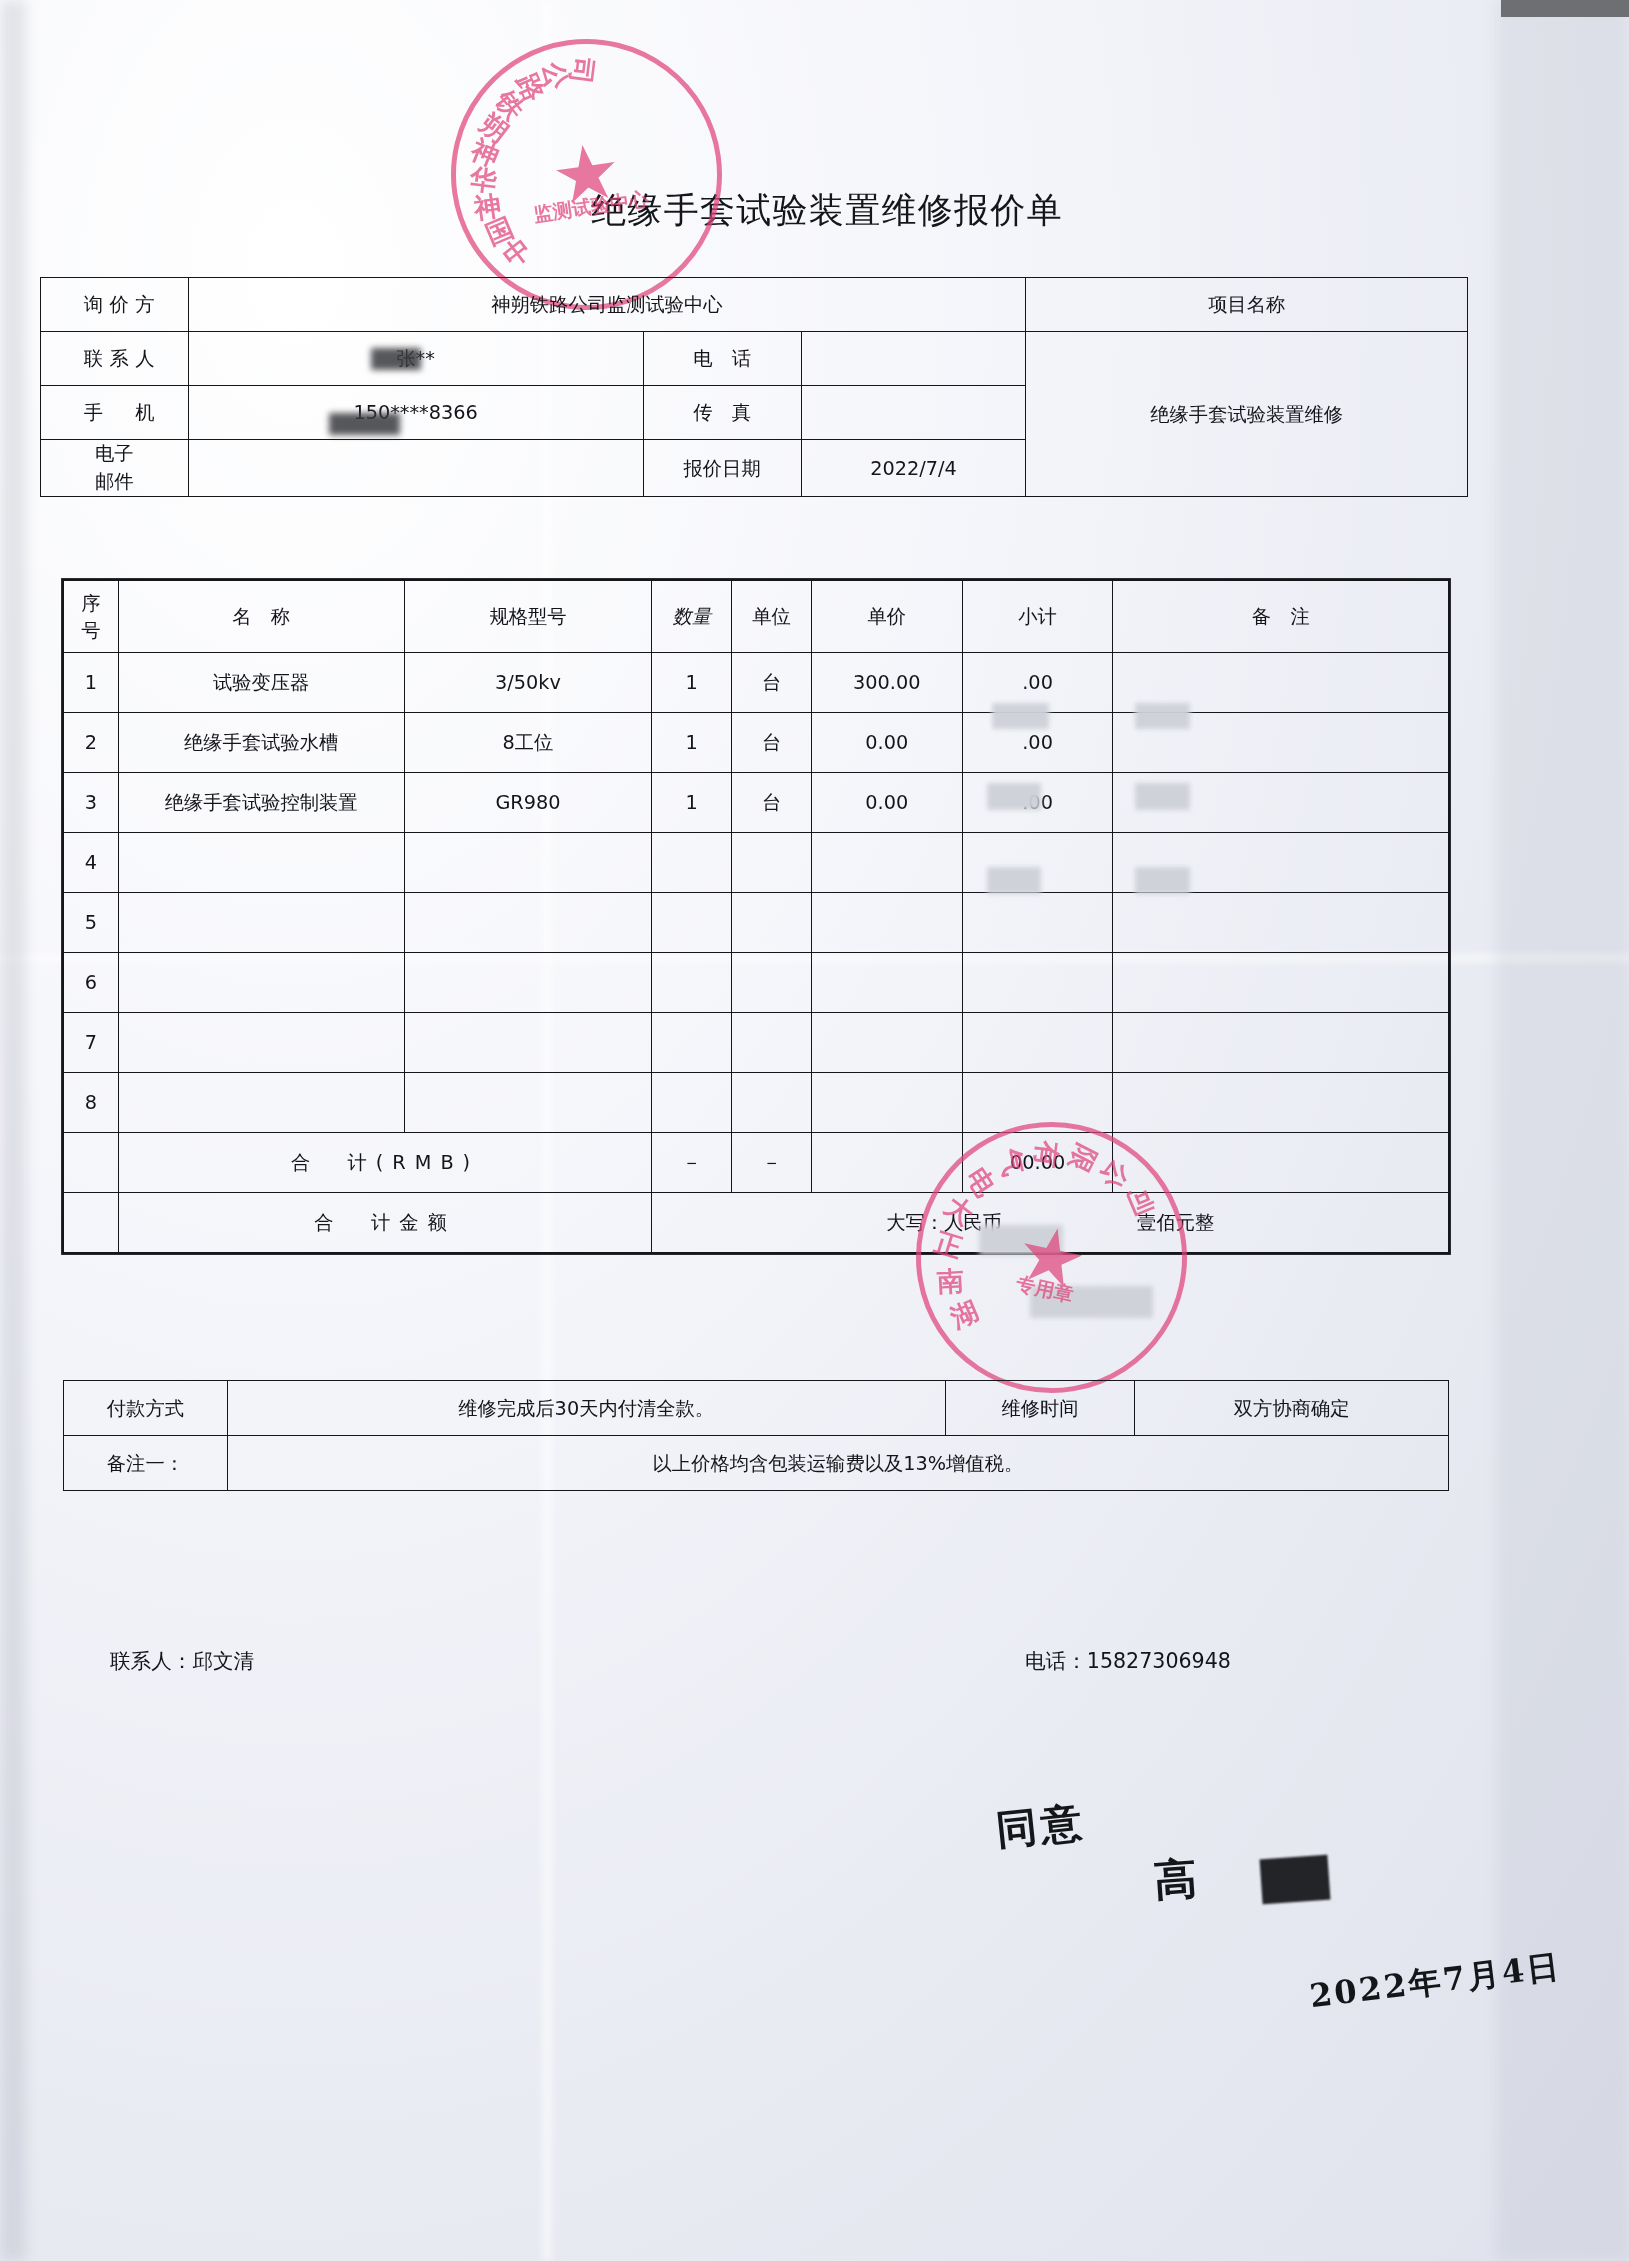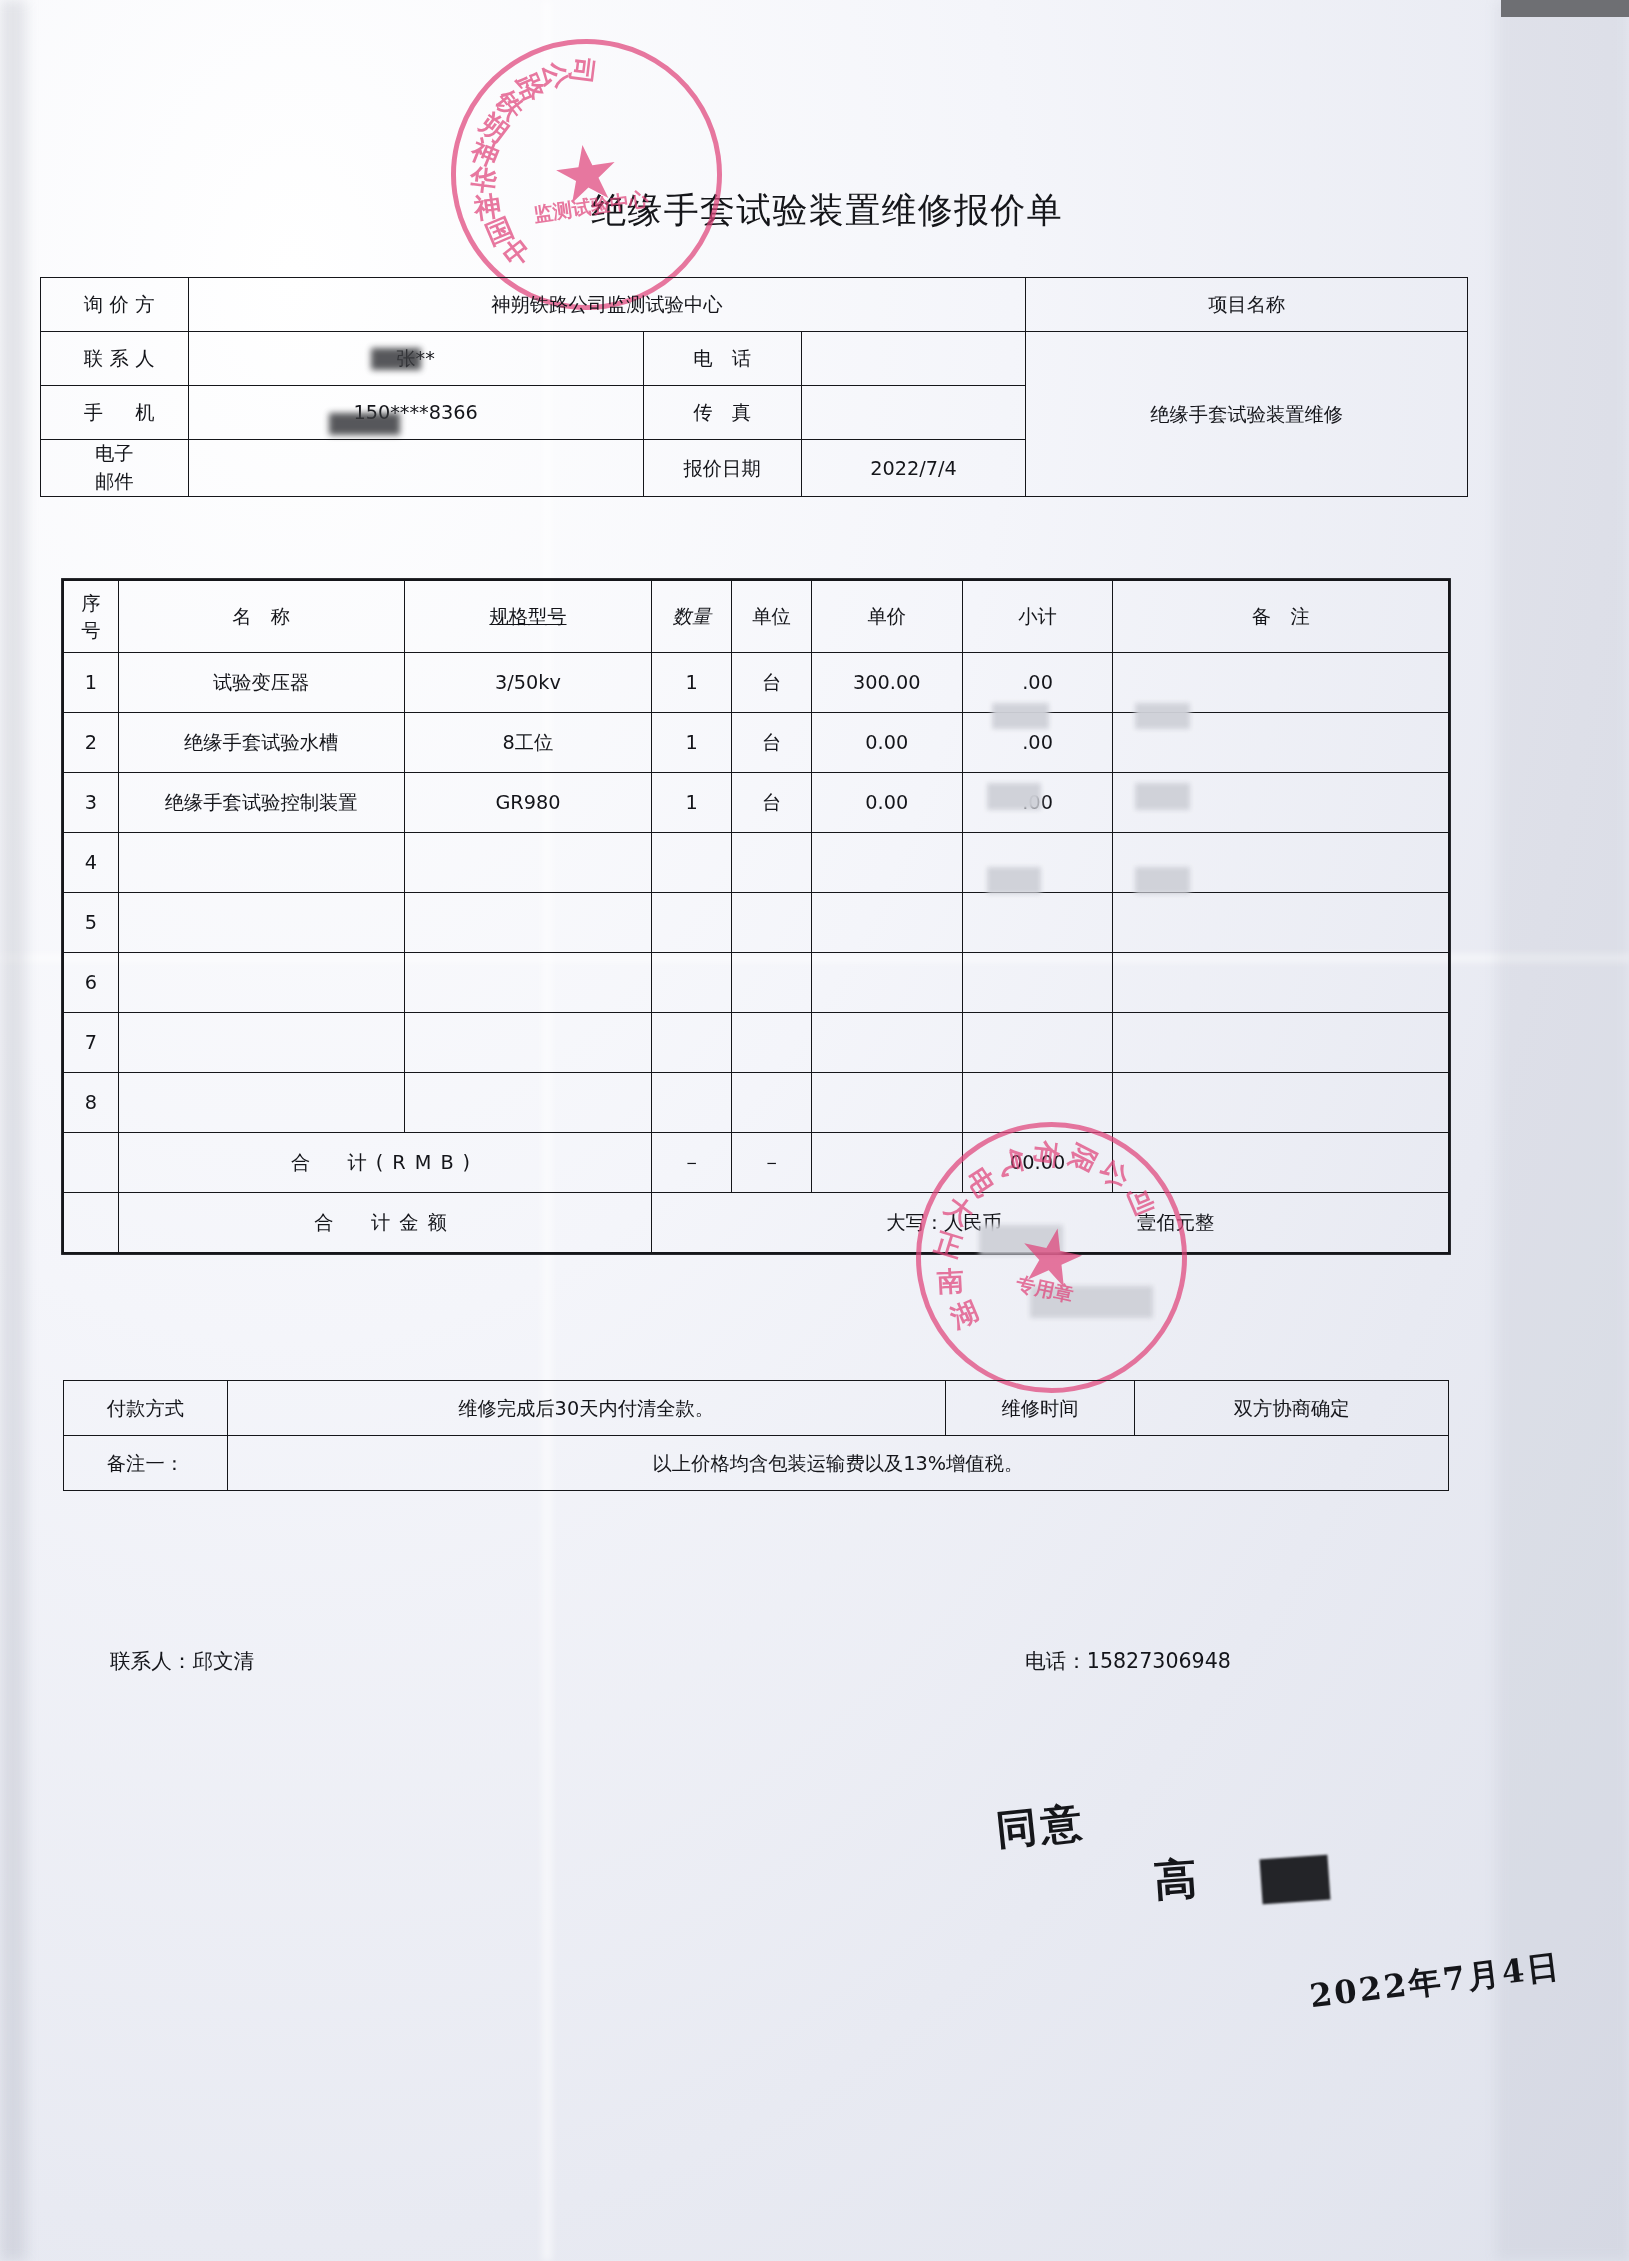--- a/index.html
+++ b/index.html
@@ -54,21 +54,21 @@
   #info-table td{height:53px;}
   #info-table .lbl{width:116px;letter-spacing:6.4px;padding-left:20px;}
   #info-table .lbl2{width:116px;}
 
   
   #items-table{left:63px;top:580px;width:1386px;}
   #items-table td{height:59px;font-size:19.3px;}
   #items-table .hdr td{height:71px;font-weight:normal;}
   #items-table .c-no{width:46px;}
   #items-table .c-name{width:277px;}
-  #items-table .c-model{width:239px;text-decoration:underline;}
+  #items-table .c-model{width:239px;}
   #items-table .c-qty{width:71px;font-style:italic;}
   #items-table .c-unit{width:71px;}
   #items-table .c-price{width:142px;}
   #items-table .c-sub{width:142px;}
   #items-table .c-note{width:auto;}
   .tall td{height:75px;}
   .short td{height:46px;}
   .outer-thick{box-shadow:0 0 0 1.9px #15161a;}
 
   

